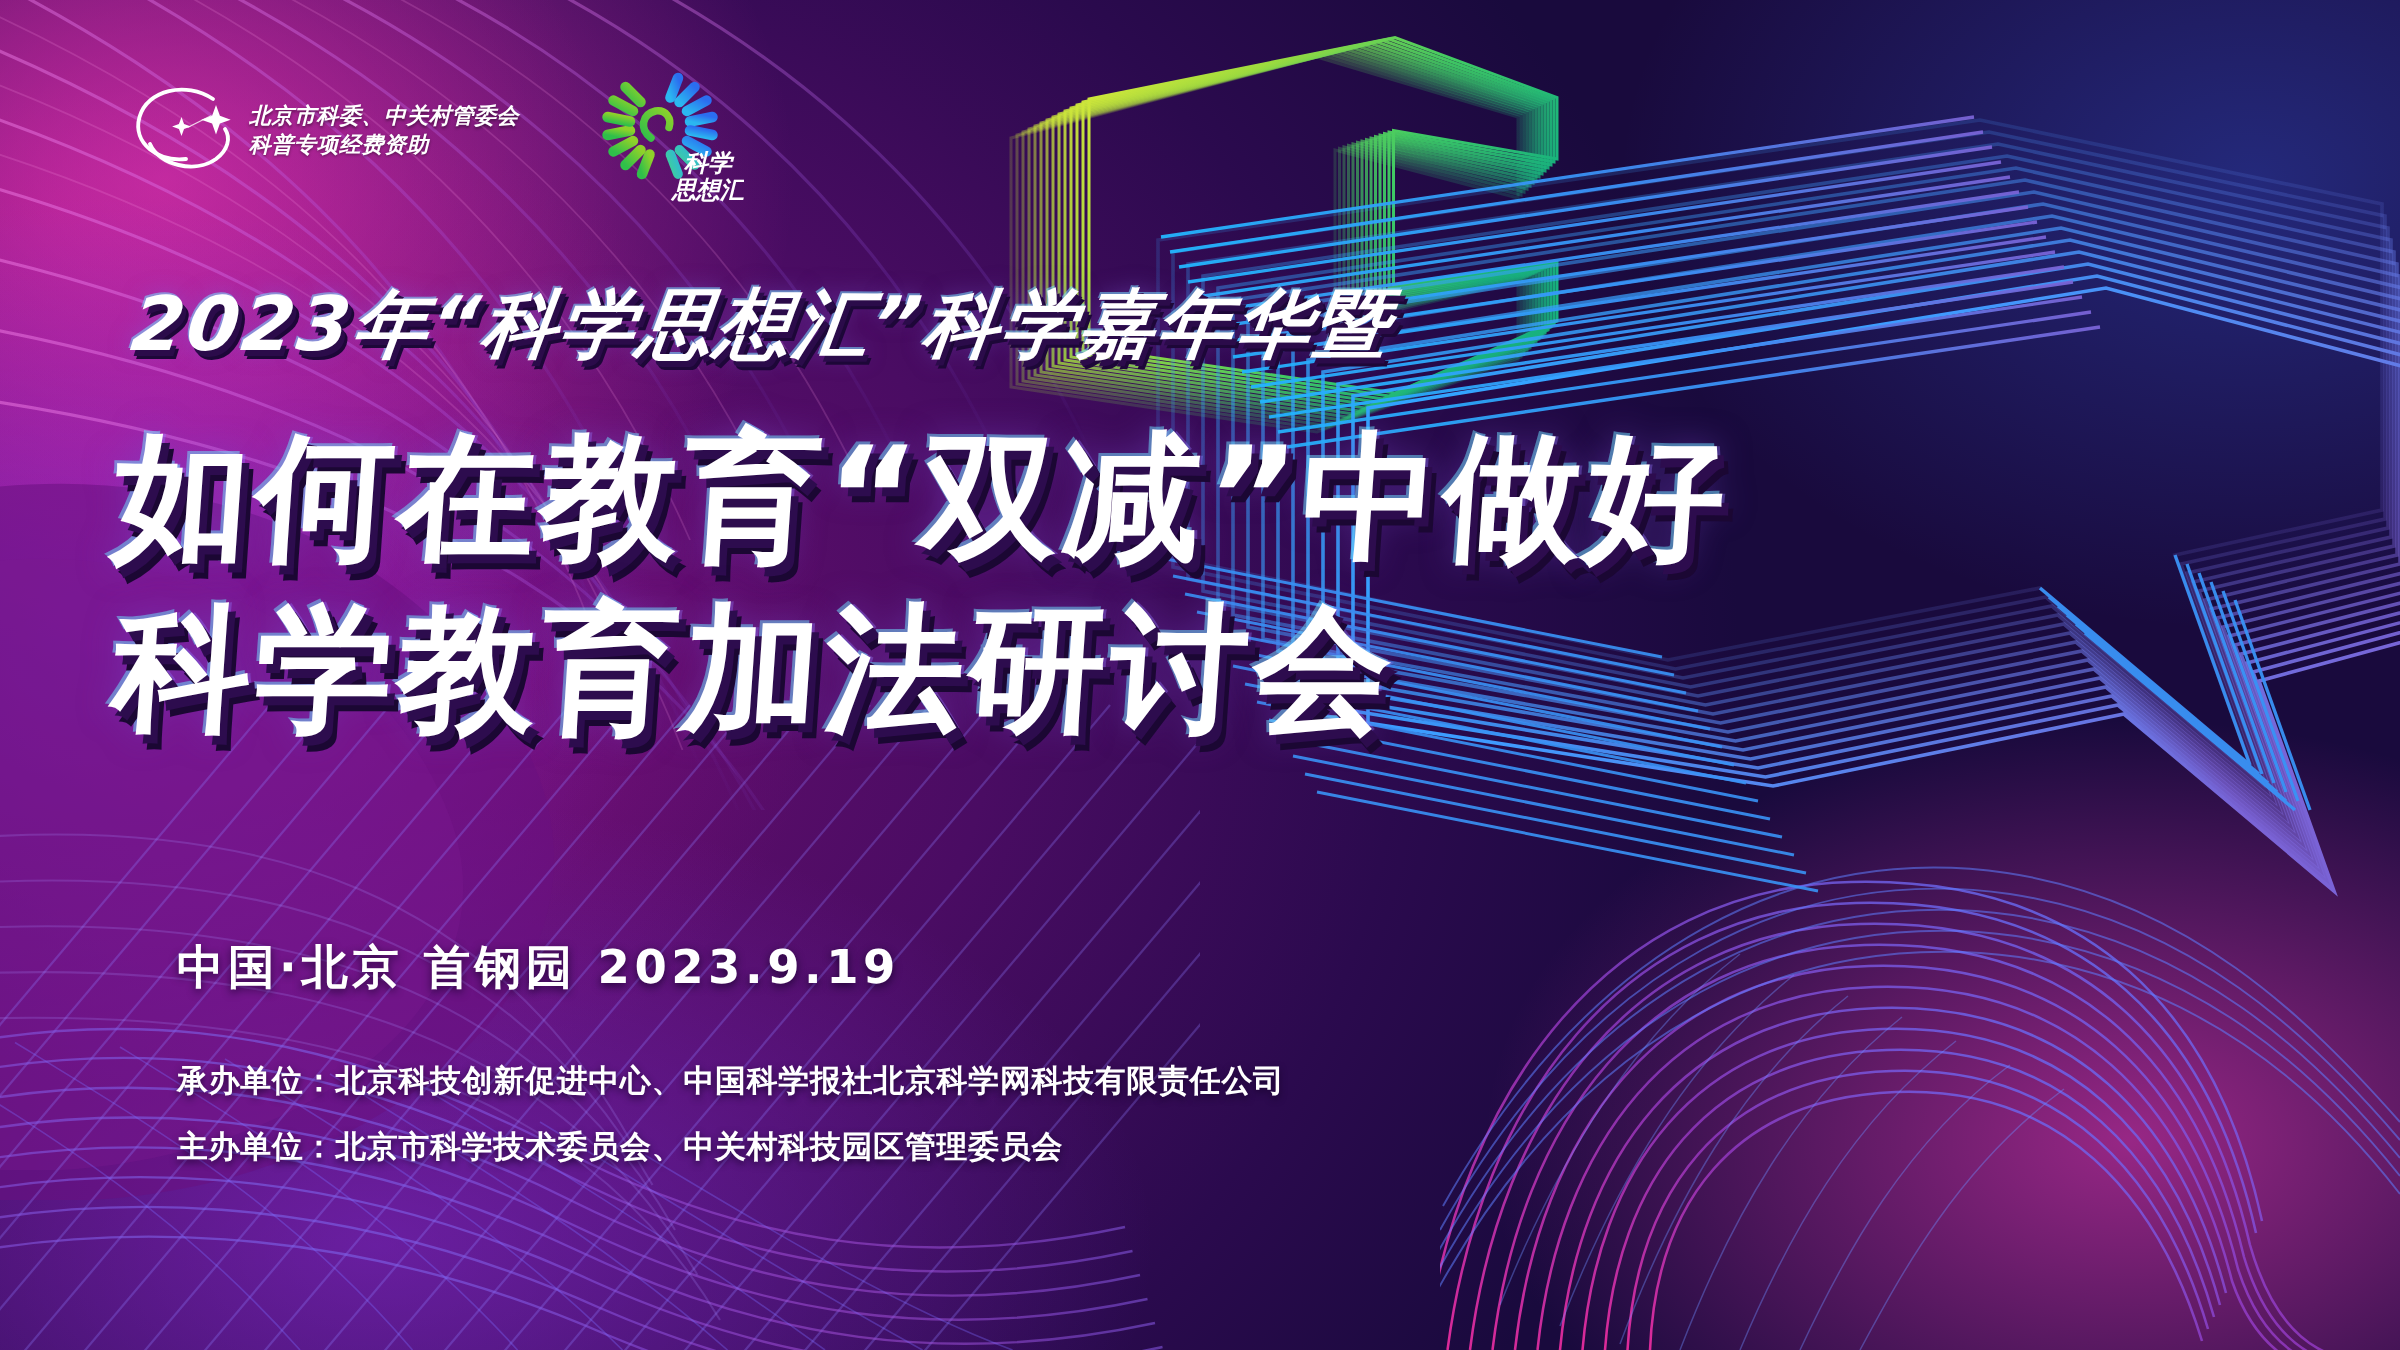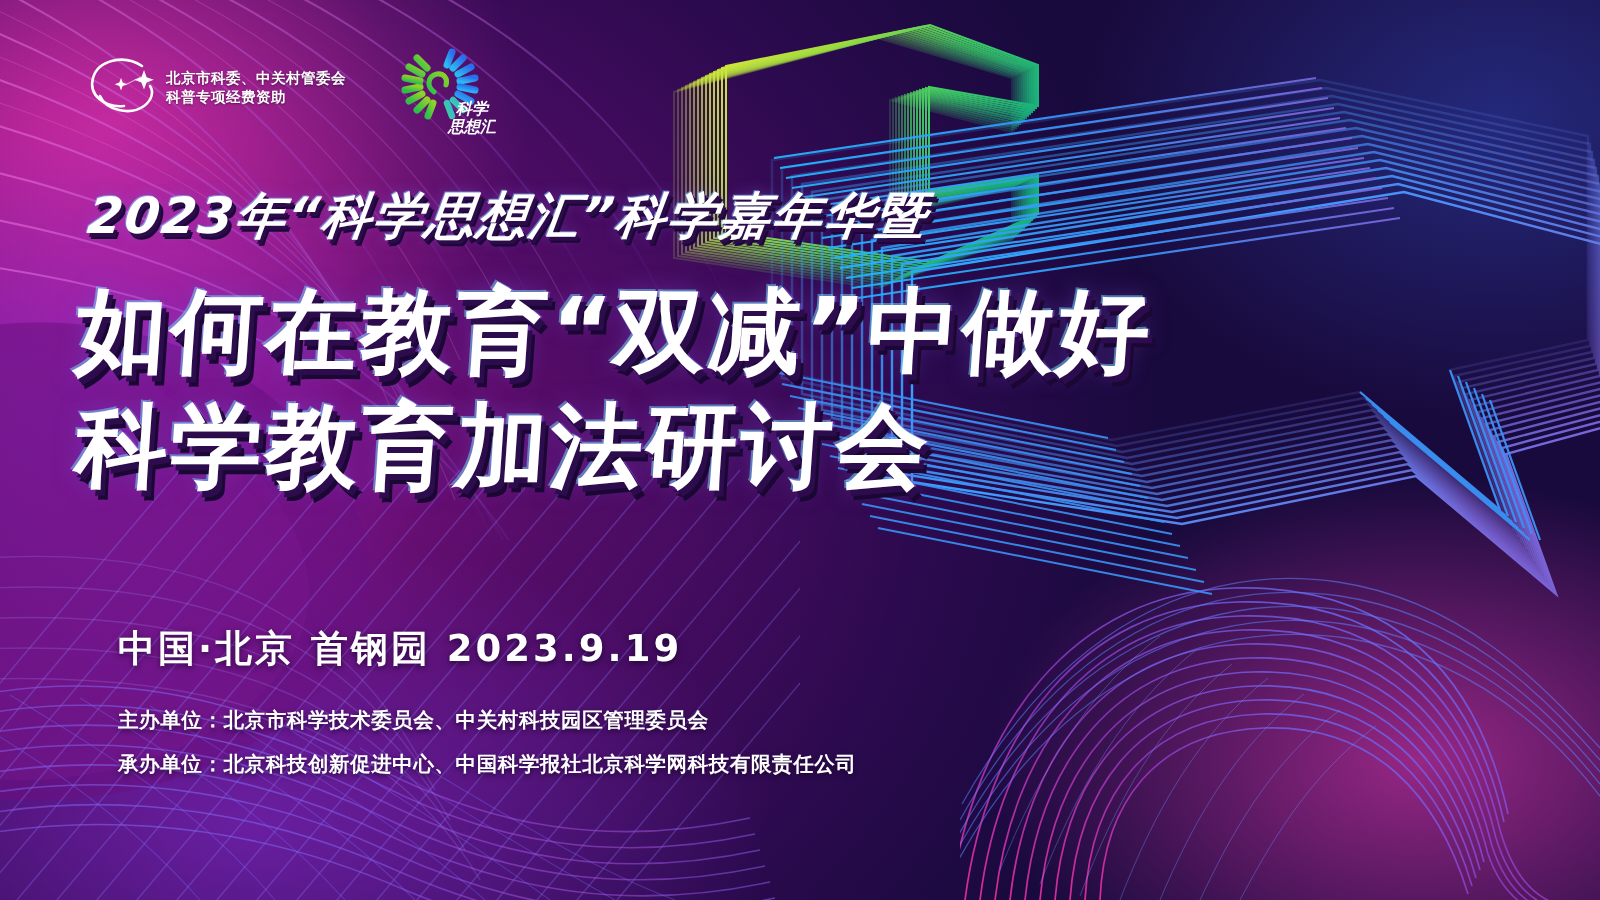--- a/index.html
+++ b/index.html
@@ -28,21 +28,21 @@
 
   
   #blueShape { position:absolute; left:760px; top:40px; width:840px; height:600px; }
 
   
   #content { position:absolute; inset:0; }
 
   
   .logo-row { position:absolute; left:84px; top:40px; display:flex; align-items:center; gap:46px; }
 
-  .logo-keywei { display:flex; align-items:center; gap:4px; }
+  .logo-keywei { display:flex; align-items:center; gap:4px;font-style:italic; }
   .logo-keywei .mark { width:78px; height:72px; position:relative; flex:0 0 auto; }
   .logo-keywei .txt {
     color:#ffffff; font-weight:bold; line-height:1.32;
     font-size:14.5px; letter-spacing:0.5px;
     text-shadow:0 1px 2px rgba(0,0,0,0.45);
   }
   .logo-keywei .txt div { white-space:nowrap; }
 
   .logo-sxh { width:104px; height:96px; position:relative; flex:0 0 auto;font-style:italic; }
 
@@ -74,21 +74,21 @@
        2px 0 0 rgba(150,120,255,0.35),
        0 0 22px rgba(120,70,200,0.55);
     transform:skewX(-4deg);
     transform-origin:left bottom;
   }
   .headline .hl.l2 { margin-top:12px; }
 
   
   .venue {
     position:absolute; left:118px; top:624px;
-    font-size:37px; font-weight:bold; color:#ffffff;
+    font-size:31px; font-weight:bold; color:#ffffff;
     letter-spacing:3px; white-space:nowrap;
     font-family:"DejaVu Sans","Liberation Sans",sans-serif;
     text-shadow:0 2px 6px rgba(20,0,40,0.75);
   }
 
   
   .orgs { position:absolute; left:118px; top:710px; }
   .orgs .line {
     font-size:20.5px; font-weight:bold; color:#ffffff;
     letter-spacing:0.6px; white-space:nowrap; line-height:1.0;
@@ -498,18 +498,18 @@
     <div class="subtitle">2023年“科学思想汇”科学嘉年华暨</div>
 
     <div class="headline">
       <div class="hl l1">如何在教育“双减”中做好</div>
       <div class="hl l2">科学教育加法研讨会</div>
     </div>
 
     <div class="venue">中国·北京  首钢园  2023.9.19</div>
 
     <div class="orgs">
+      <div class="line">承办单位：北京科技创新促进中心、中国科学报社北京科学网科技有限责任公司</div>
       <div class="line">主办单位：北京市科学技术委员会、中关村科技园区管理委员会</div>
-      <div class="line">承办单位：北京科技创新促进中心、中国科学报社北京科学网科技有限责任公司</div>
     </div>
 
   </div>
 </div>
 
 </body></html>

